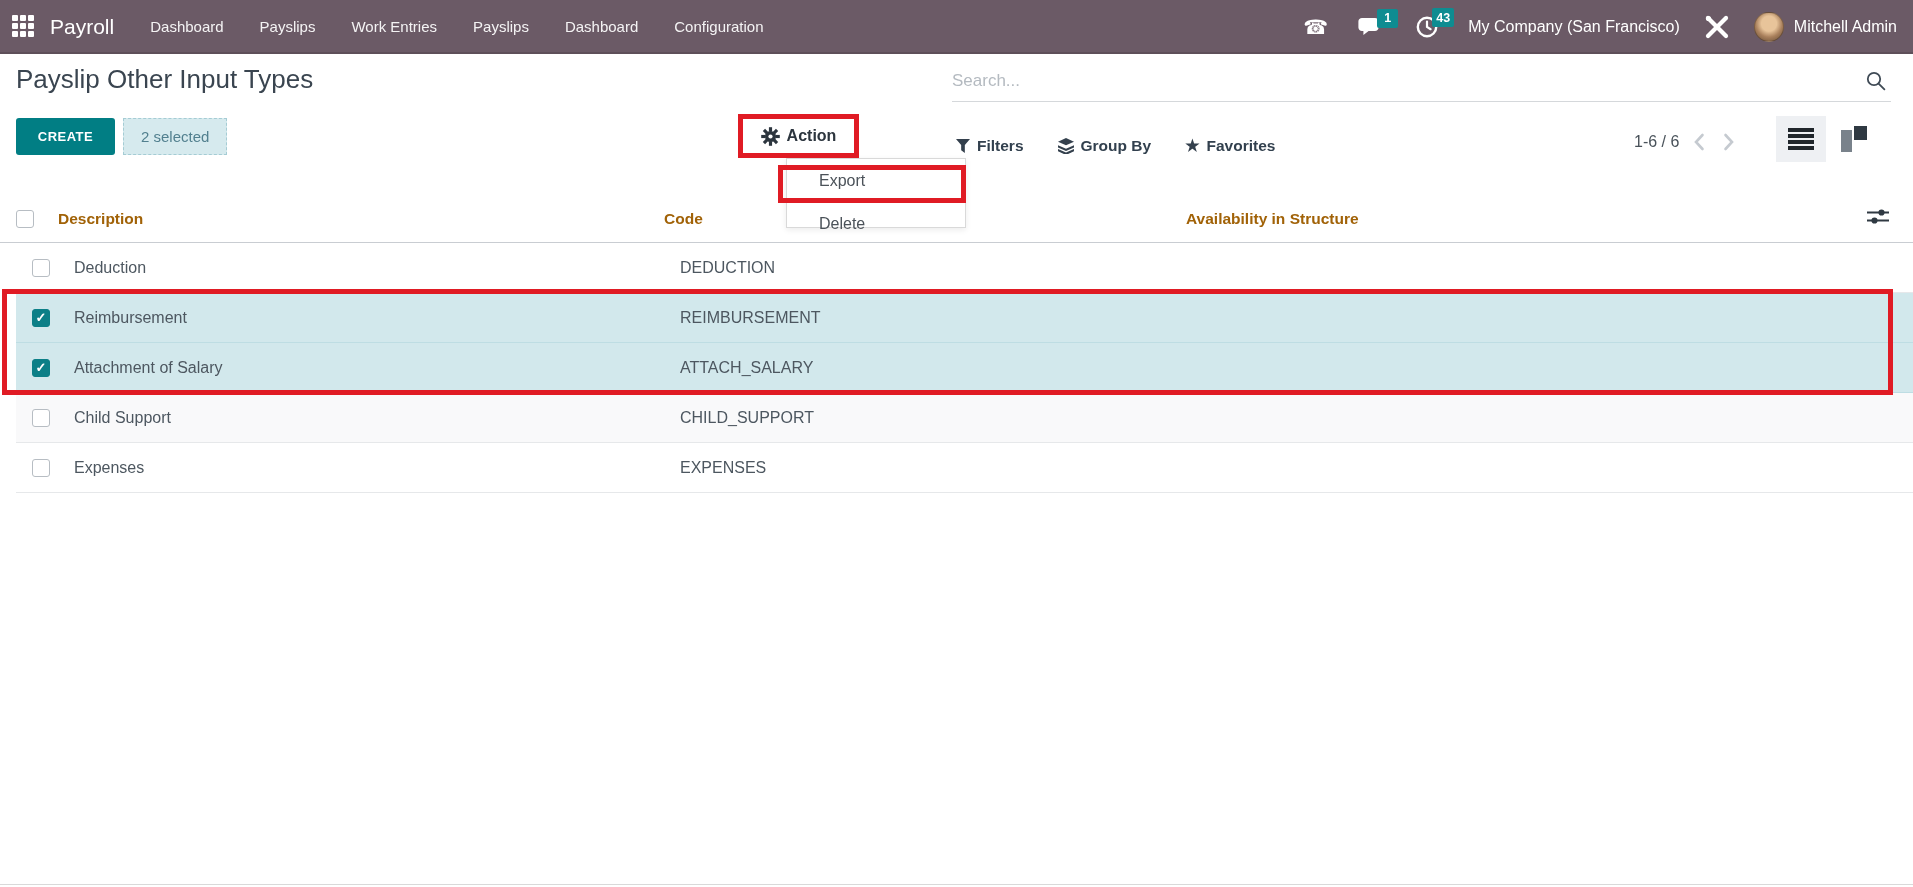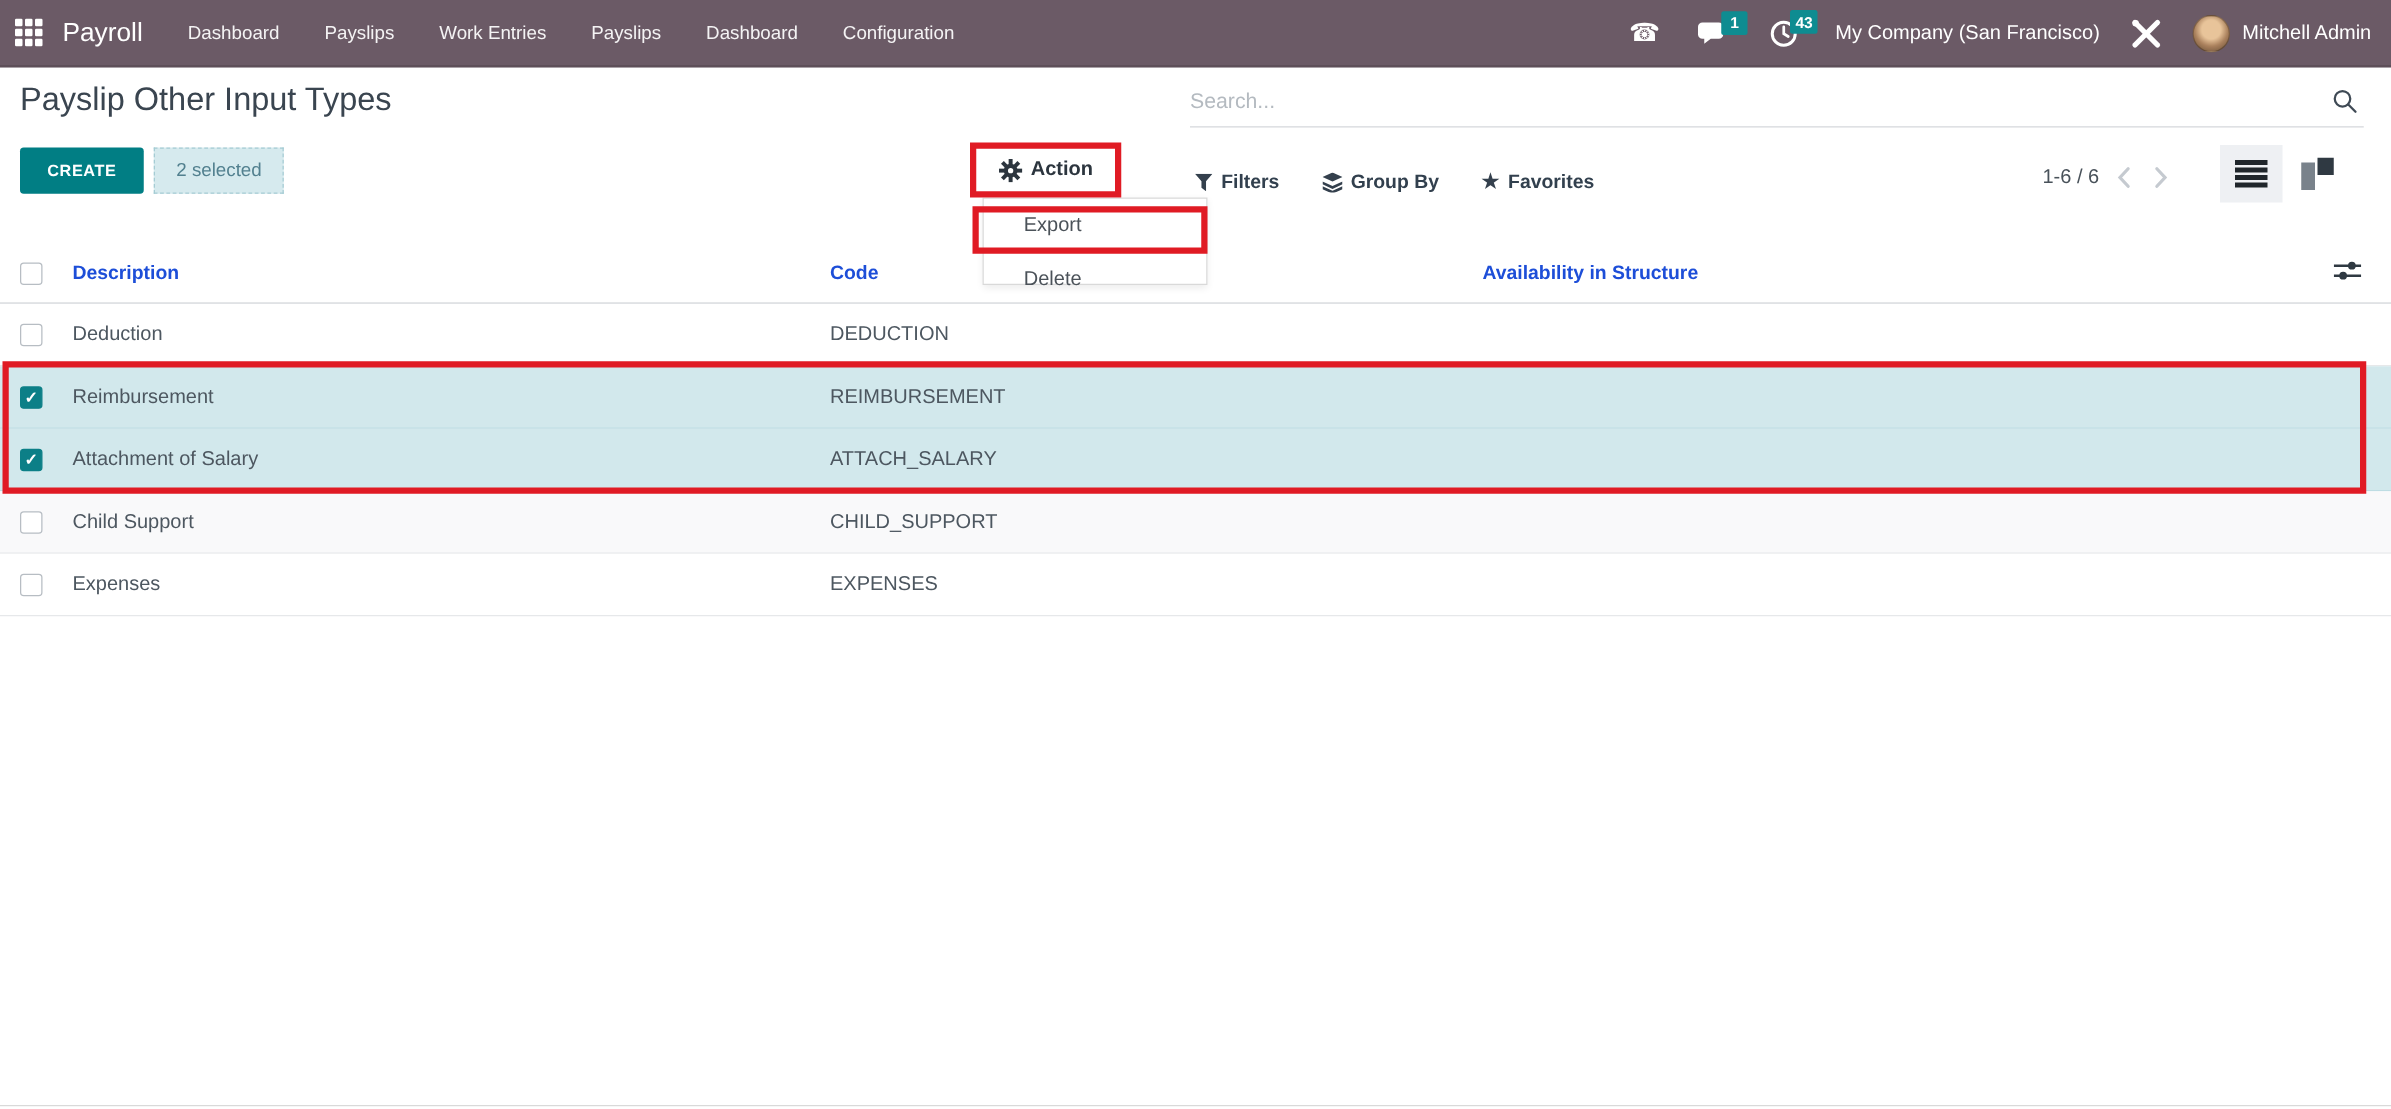--- a/index.html
+++ b/index.html
@@ -43,21 +43,21 @@
   .search-svg { flex:0 0 auto; margin-right:4px; cursor:pointer; }
 
   .btn-create { position:absolute; left:16px; top:118px; width:99px; height:37px;
                 background:#017e84; color:#fff; border:none; border-radius:3px;
                 font-family:"Liberation Sans",sans-serif; font-size:13px; font-weight:bold;
                 letter-spacing:.5px; cursor:pointer; }
   .chip-selected { position:absolute; left:123px; top:118px; height:37px;
                    background:#d6eaee; border:1px dashed #a5ccd4; color:#52808f;
                    font-size:15px; display:flex; align-items:center; padding:0 17px; }
 
-  .action-box { position:absolute; left:776px; top:114px; width:121px; height:44px;
+  .action-box { position:absolute; left:738px; top:114px; width:121px; height:44px;
                 background:#fff; border:5px solid #e01b24; z-index:35;
                 display:flex; align-items:center; justify-content:center; gap:7px;
                 cursor:pointer; }
   .action-box .lbl { font-size:16px; font-weight:600; color:#2c353e; }
 
   .dropdown { position:absolute; left:786px; top:158px; width:180px; height:70px;
               background:#fff; border:1px solid #d9d9d9;
               box-shadow:0 2px 6px rgba(0,0,0,.08); z-index:30; }
   .dropdown .item { height:43px; display:flex; align-items:center;
                     padding-left:32px; font-size:16px; color:#4b5259; cursor:pointer; }
@@ -81,23 +81,23 @@
   .sw-kanban { width:56px; height:46px; display:flex; align-items:center;
                justify-content:center; cursor:pointer; }
 
   
   .listview { position:absolute; left:0; top:195px; width:1913px; }
   .lrow { display:grid; grid-template-columns:48px 616px 522px 1fr 64px;
           align-items:center; }
   .lrow .c-check { padding-left:16px; }
   .lrow .c-desc  { padding-left:10px; }
   .hdr { height:48px; border-bottom:1px solid #c9cdd2; background:#fff; }
-  .hdr .hcell { font-size:15.5px; font-weight:bold; color:#1d4ed8; cursor:pointer; }
+  .hdr .hcell { font-size:15.5px; font-weight:bold; color:#a16207; cursor:pointer; }
   .hdr .c-opts { justify-self:end; padding-right:24px; cursor:pointer; }
-  .body-row { height:50px; border-bottom:1px solid #e6e8ea; background:#fff; cursor:pointer; }
+  .body-row { height:50px; border-bottom:1px solid #e6e8ea; background:#fff; cursor:pointer;margin-left:16px; }
   .body-row:nth-child(odd) { background:#f9f9fa; }
   .body-row .cell { font-size:16px; color:#4d5760; }
   .body-row.selected { background:#d2e8ec; border-bottom-color:#bedde3; }
   .cb { width:18px; height:18px; border:1px solid #b7bdc3; border-radius:3px; background:#fff; }
   .cb.checked { background:#0c7f87; border-color:#0c7f87; display:flex;
                 align-items:center; justify-content:center; color:#fff;
                 font-size:13px; font-weight:bold; line-height:1; }
 
   
   .hl { position:absolute; border:5px solid #e01b24; pointer-events:none; z-index:40; }

